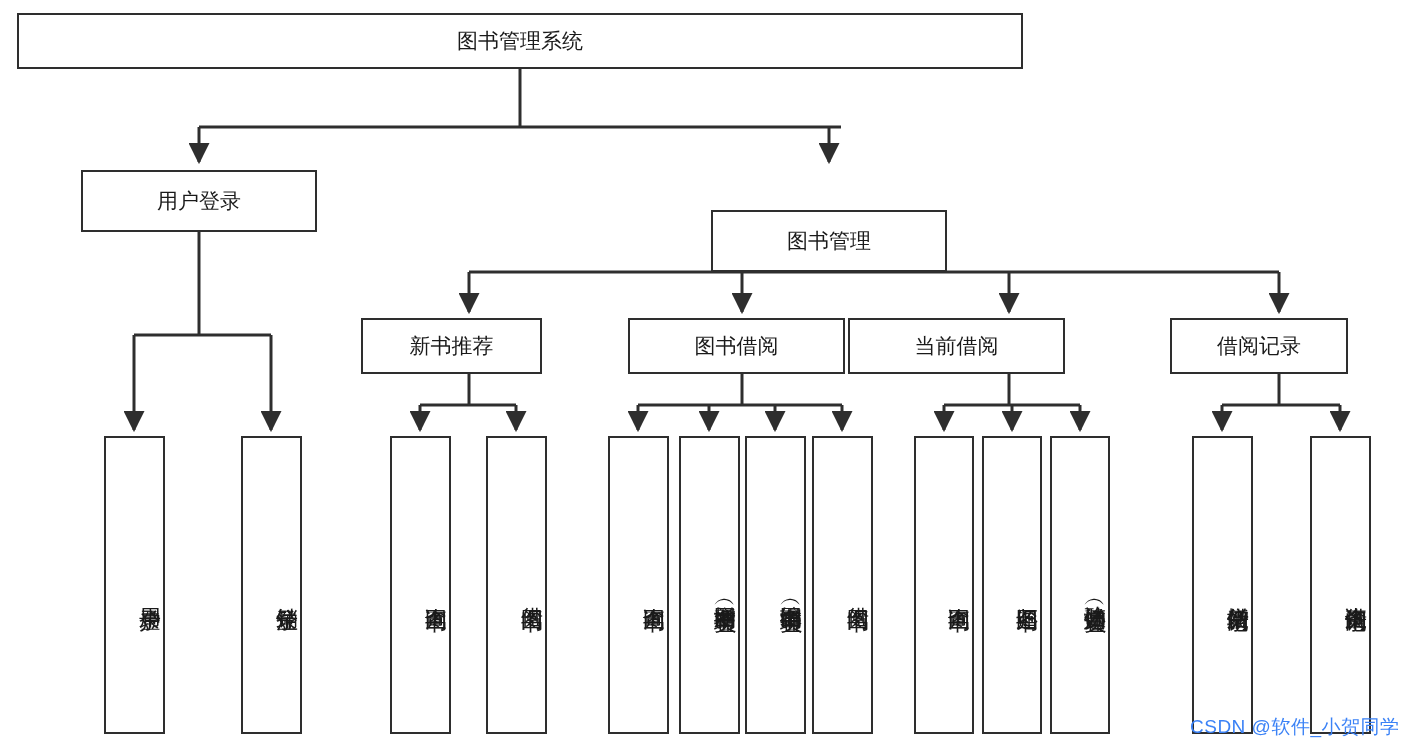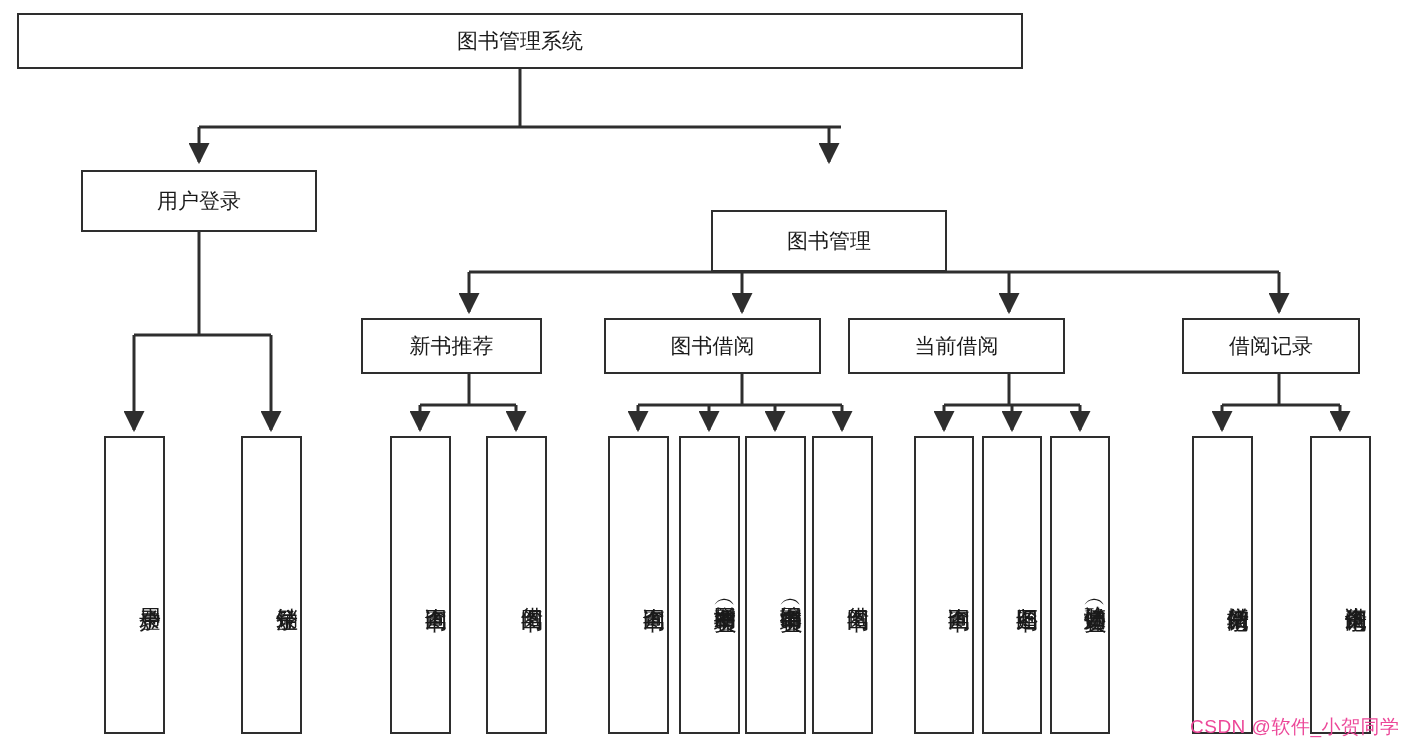--- a/index.html
+++ b/index.html
@@ -50,21 +50,21 @@
     padding-top: 14px;
   }
   .node.v span {
     writing-mode: vertical-rl;
     text-orientation: upright;
     display: block;
   }
   .watermark {
     position: absolute;
     font-size: 19px;
-    color: #ec4899;
+    color: #3b82f6;
     white-space: nowrap;
     letter-spacing: 0.5px;
   }
 </style>
 </head>
 <body>
 
 <div id="canvas">
 
   <svg class="connectors" viewBox="0 0 1405 747" xmlns="http://www.w3.org/2000/svg">
@@ -124,27 +124,27 @@
   <div class="node h" id="n-l2-0" style="left: 81px; top: 170px; width: 236px; height: 62px;">
     <span>用户登录</span>
   </div>
   <div class="node h" id="n-l2-1" style="left: 711px; top: 170px; width: 236px; height: 62px; margin-top: 40px;">
     <span>图书管理</span>
   </div>
 
   <div class="node h" id="n-l3-0" style="left: 361px; top: 318px; width: 181px; height: 56px;">
     <span>新书推荐</span>
   </div>
-  <div class="node h" id="n-l3-1" style="left: 604px; top: 318px; width: 217px; height: 56px;">
+  <div class="node h" id="n-l3-1" style="left: 628px; top: 318px; width: 217px; height: 56px;">
     <span>图书借阅</span>
   </div>
   <div class="node h" id="n-l3-2" style="left: 848px; top: 318px; width: 217px; height: 56px;">
     <span>当前借阅</span>
   </div>
-  <div class="node h" id="n-l3-3" style="left: 1170px; top: 318px; width: 178px; height: 56px; margin-left: 12px;">
+  <div class="node h" id="n-l3-3" style="left: 1170px; top: 318px; width: 178px; height: 56px;">
     <span>借阅记录</span>
   </div>
 
   <div class="node v" id="n-leaf-0" style="left: 104px; top: 436px; width: 61px; height: 298px;">
     <span>用户登录</span>
   </div>
   <div class="node v" id="n-leaf-1" style="left: 241px; top: 436px; width: 61px; height: 298px;">
     <span>注销登录</span>
   </div>
   <div class="node v" id="n-leaf-2" style="left: 390px; top: 436px; width: 61px; height: 298px;">

